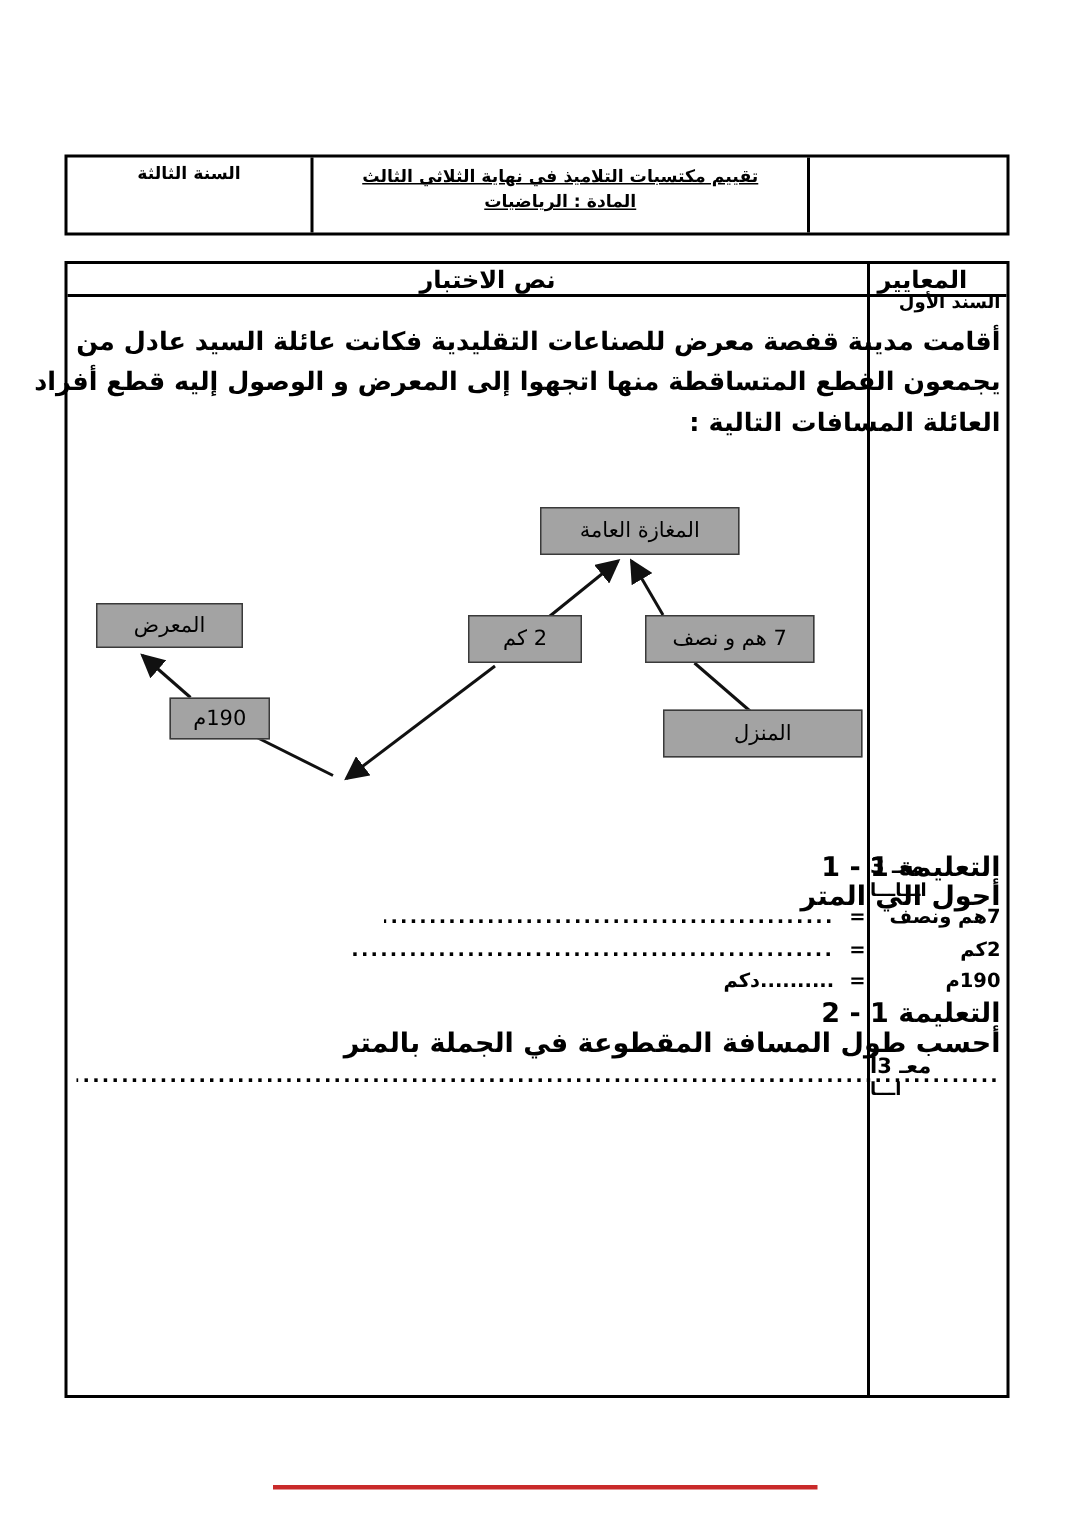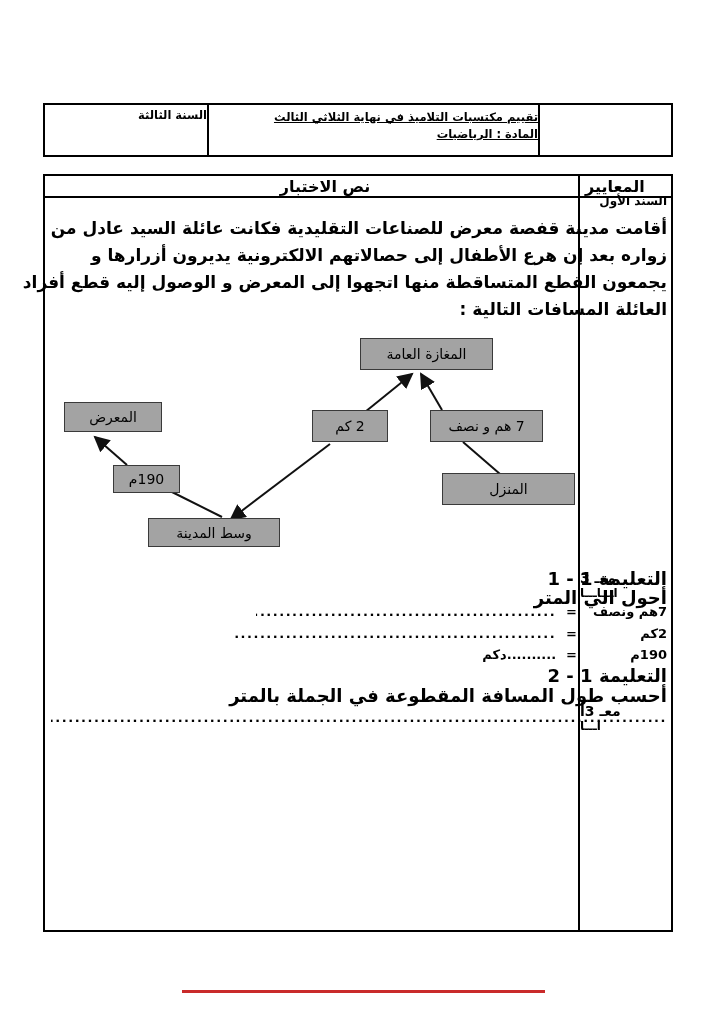--- a/index.html
+++ b/index.html
@@ -6,21 +6,21 @@
   .page{
     position:relative;width:724px;height:1024px;background:#ffffff;
     font-family:"DejaVu Sans",sans-serif;color:#000;overflow:hidden;
     margin:0 auto;direction:rtl;
   }
   
   .header-table{
     position:absolute;left:43px;top:103px;width:630px;height:54px;
     border:2px solid #000;box-sizing:border-box;display:flex;flex-direction:row;direction:rtl;
   }
-  .header-cell{box-sizing:border-box;font-weight:bold;font-size:11.5px;text-align:right;}
+  .header-cell{box-sizing:border-box;font-weight:bold;font-size:11.5px;text-align:center;}
   .header-cell.empty{width:133px;border-left:2px solid #000;}
   .header-cell.title{width:331px;border-left:2px solid #000;padding-top:4px;line-height:17px;text-decoration:underline;}
   .header-cell.year{flex:1;padding-top:3px;}
   
   .exam-table{
     position:absolute;left:43px;top:174px;width:630px;height:758px;
     border:2px solid #000;box-sizing:border-box;
   }
   .exam-inner{position:absolute;inset:0;}
   .col-divider{position:absolute;left:533px;top:0;bottom:0;width:2px;background:#000;}
@@ -89,32 +89,30 @@
       <div class="col-divider"></div>
 
       <div class="table-header-row">
         <div class="text-col-header">نص الاختبار</div>
         <div class="criteria-col-header">المعايير</div>
       </div>
 
       <div class="sanad">
         <div class="p-title">السند الأول</div>
         <div class="p-line">أقامت مدينة قفصة معرض للصناعات التقليدية فكانت عائلة السيد عادل  من</div>
-        <div class="p-line">زواره بعد إن هرع الأطفال إلى حصالاتهم الالكترونية يديرون أزرارها و</div>
         <div class="p-line">يجمعون القطع المتساقطة منها اتجهوا إلى المعرض و الوصول إليه قطع أفراد</div>
         <div class="p-line">العائلة المسافات التالية :</div>
       </div>
 
       <div class="dg-box" style="left:315px;top:162px;width:133px;height:32px;">المغازة العامة</div>
       <div class="dg-box" style="left:19px;top:226px;width:98px;height:30px;">المعرض</div>
       <div class="dg-box" style="left:267px;top:234px;width:76px;height:32px;">2 كم</div>
       <div class="dg-box" style="left:385px;top:234px;width:113px;height:32px;">7 هم و نصف</div>
       <div class="dg-box" style="left:68px;top:289px;width:67px;height:28px;">190م</div>
       <div class="dg-box" style="left:397px;top:297px;width:133px;height:32px;">المنزل</div>
-      <div class="dg-box" style="left:103px;top:342px;width:132px;height:29px;">وسط المدينة</div>
 
       <div class="instr" style="top:392px;">التعليمة 1 - 1</div>
       <div class="instr" style="top:411px;">أحول الي المتر</div>
 
       <div class="conv-row" style="top:428px;">
         <span class="conv-label">7هم ونصف</span>
         <span class="conv-eq">=</span>
         <span class="conv-dots dots-1">................................................................................</span>
       </div>
       <div class="conv-row" style="top:450px;">

